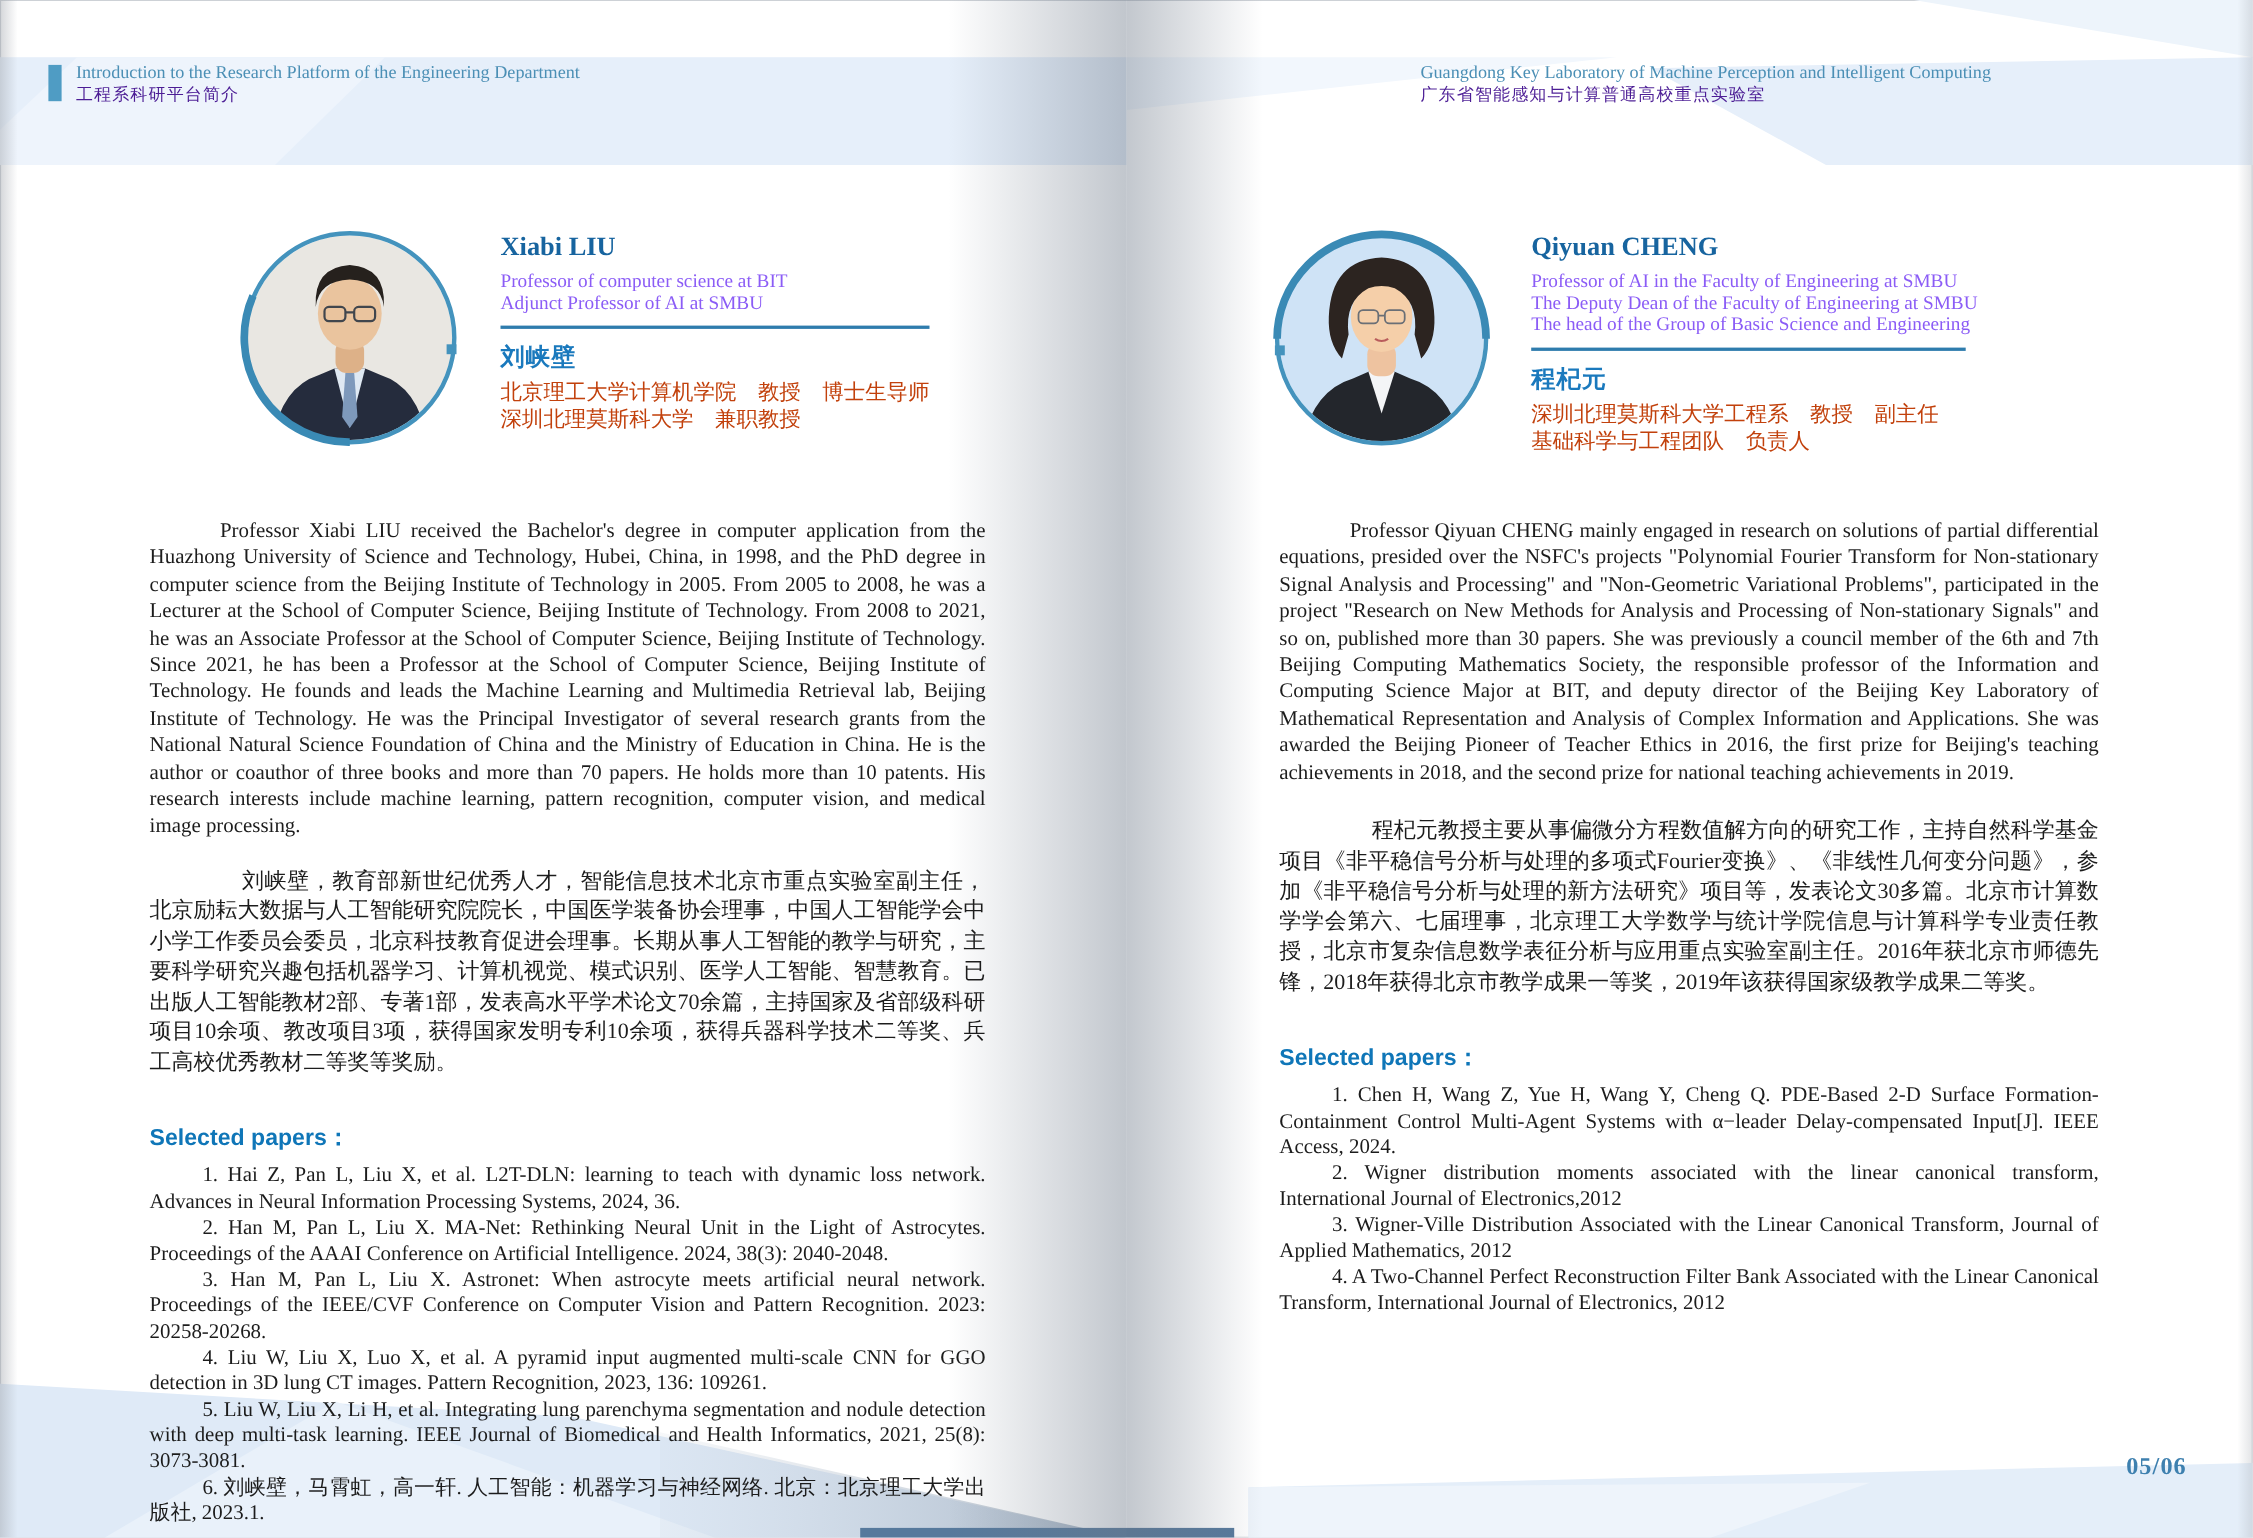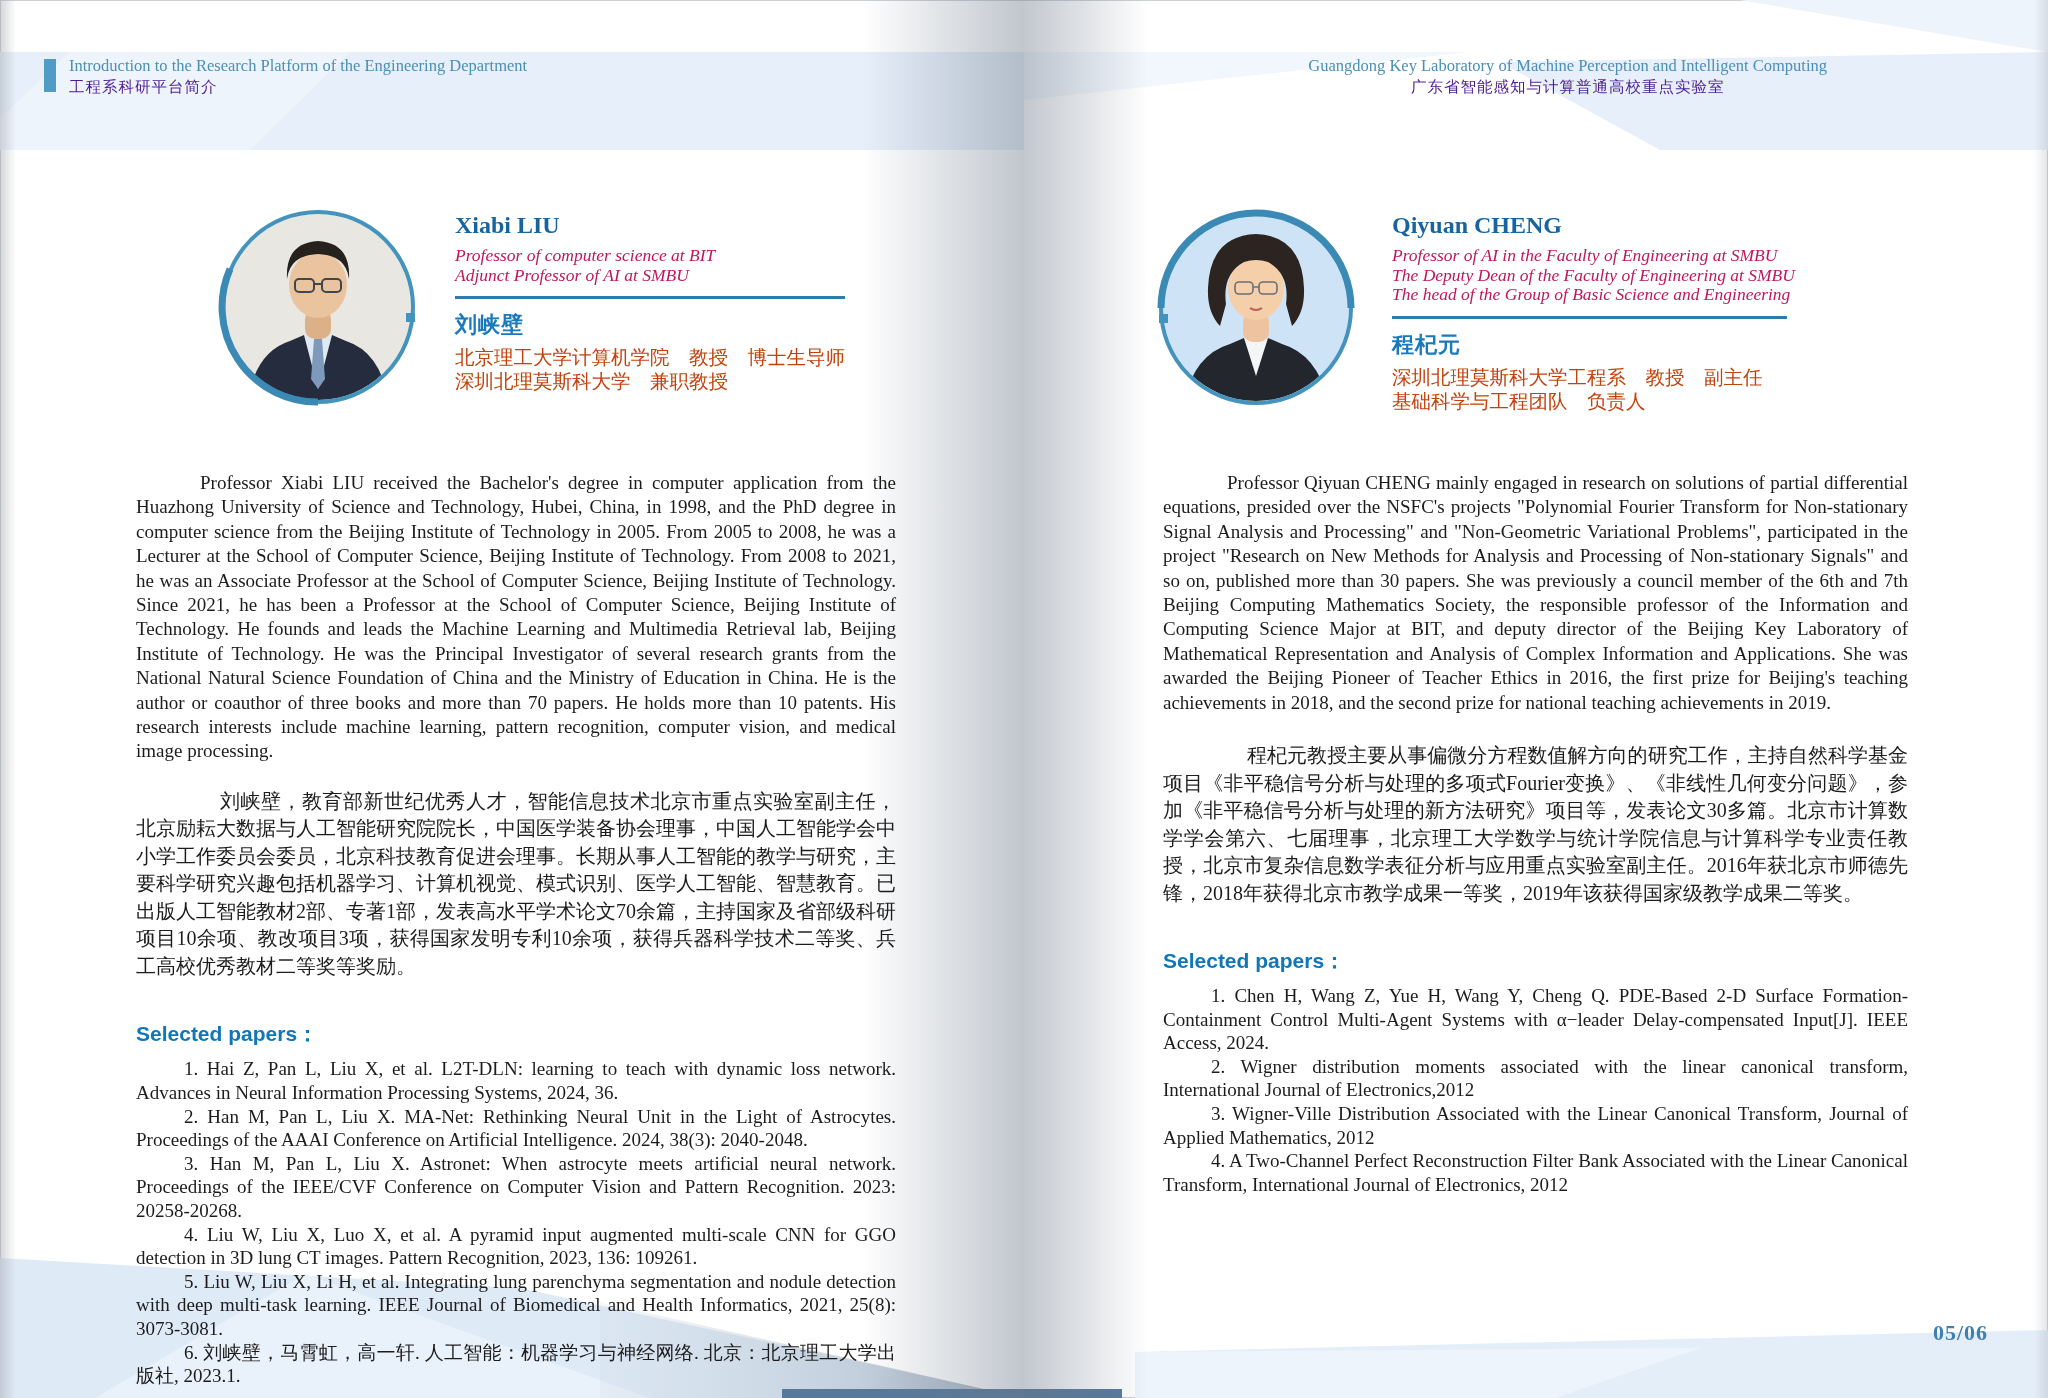--- a/index.html
+++ b/index.html
@@ -15,34 +15,34 @@
     background:linear-gradient(to right,rgba(104,116,132,0.40),rgba(120,131,146,0));}
   .edge-l{position:absolute;top:0;left:0;width:16px;height:1398px;z-index:2;
     background:linear-gradient(to right,rgba(160,165,172,0.45),rgba(160,165,172,0));}
   .edge-r{position:absolute;top:0;right:0;width:14px;height:1398px;z-index:2;
     background:linear-gradient(to left,rgba(170,175,182,0.35),rgba(170,175,182,0));}
   .content{position:absolute;inset:0;z-index:3;}
 
   
   .hdr{position:absolute;top:57px;display:flex;align-items:flex-start;}
   .hdr-left{left:44px;}
-  .hdr-right{right:221px;text-align:center;}
+  .hdr-right{right:238px;text-align:left;}
   .hdr-bullet{width:12px;height:33px;background:#4f9cc4;margin-right:13px;margin-top:2px;}
   .hdr-en{font-size:16.5px;color:#4b8fb5;line-height:17px;}
   .hdr-zh{font-size:15.5px;color:#4c1d95;line-height:17px;margin-top:4px;letter-spacing:1px;}
 
   
   .avatar{position:absolute;width:200px;height:200px;}
   .avatar-l{left:218px;top:207px;}
   .avatar-r{left:1156px;top:208px;}
   .nameblock{position:absolute;top:212px;}
   .nb-l{left:455px;width:430px;}
   .nb-r{left:1392px;width:560px;}
   .name-en{font-size:24px;font-weight:bold;color:#17649f;margin:0 0 7px 0;font-family:"Liberation Serif",serif;}
-  .title-en{font-size:17.5px;line-height:19.5px;color:#be185d;font-style:italic;}
+  .title-en{font-size:17.5px;line-height:19.5px;color:#8b5cf6;}
   .divider{height:3px;background:#2e7cad;margin-top:11px;}
   .div-l{width:390px;}
   .div-r{width:395px;}
   .name-zh{font-size:22px;font-weight:bold;color:#1a79bd;margin-top:11px;
     font-family:"Liberation Sans",sans-serif;letter-spacing:1px;}
   .title-zh{font-size:19.5px;line-height:24px;color:#c2410c;margin-top:6px;}
 
   
   .col{position:absolute;top:471px;text-align:justify;}
   .col-l{left:136px;width:760px;}

